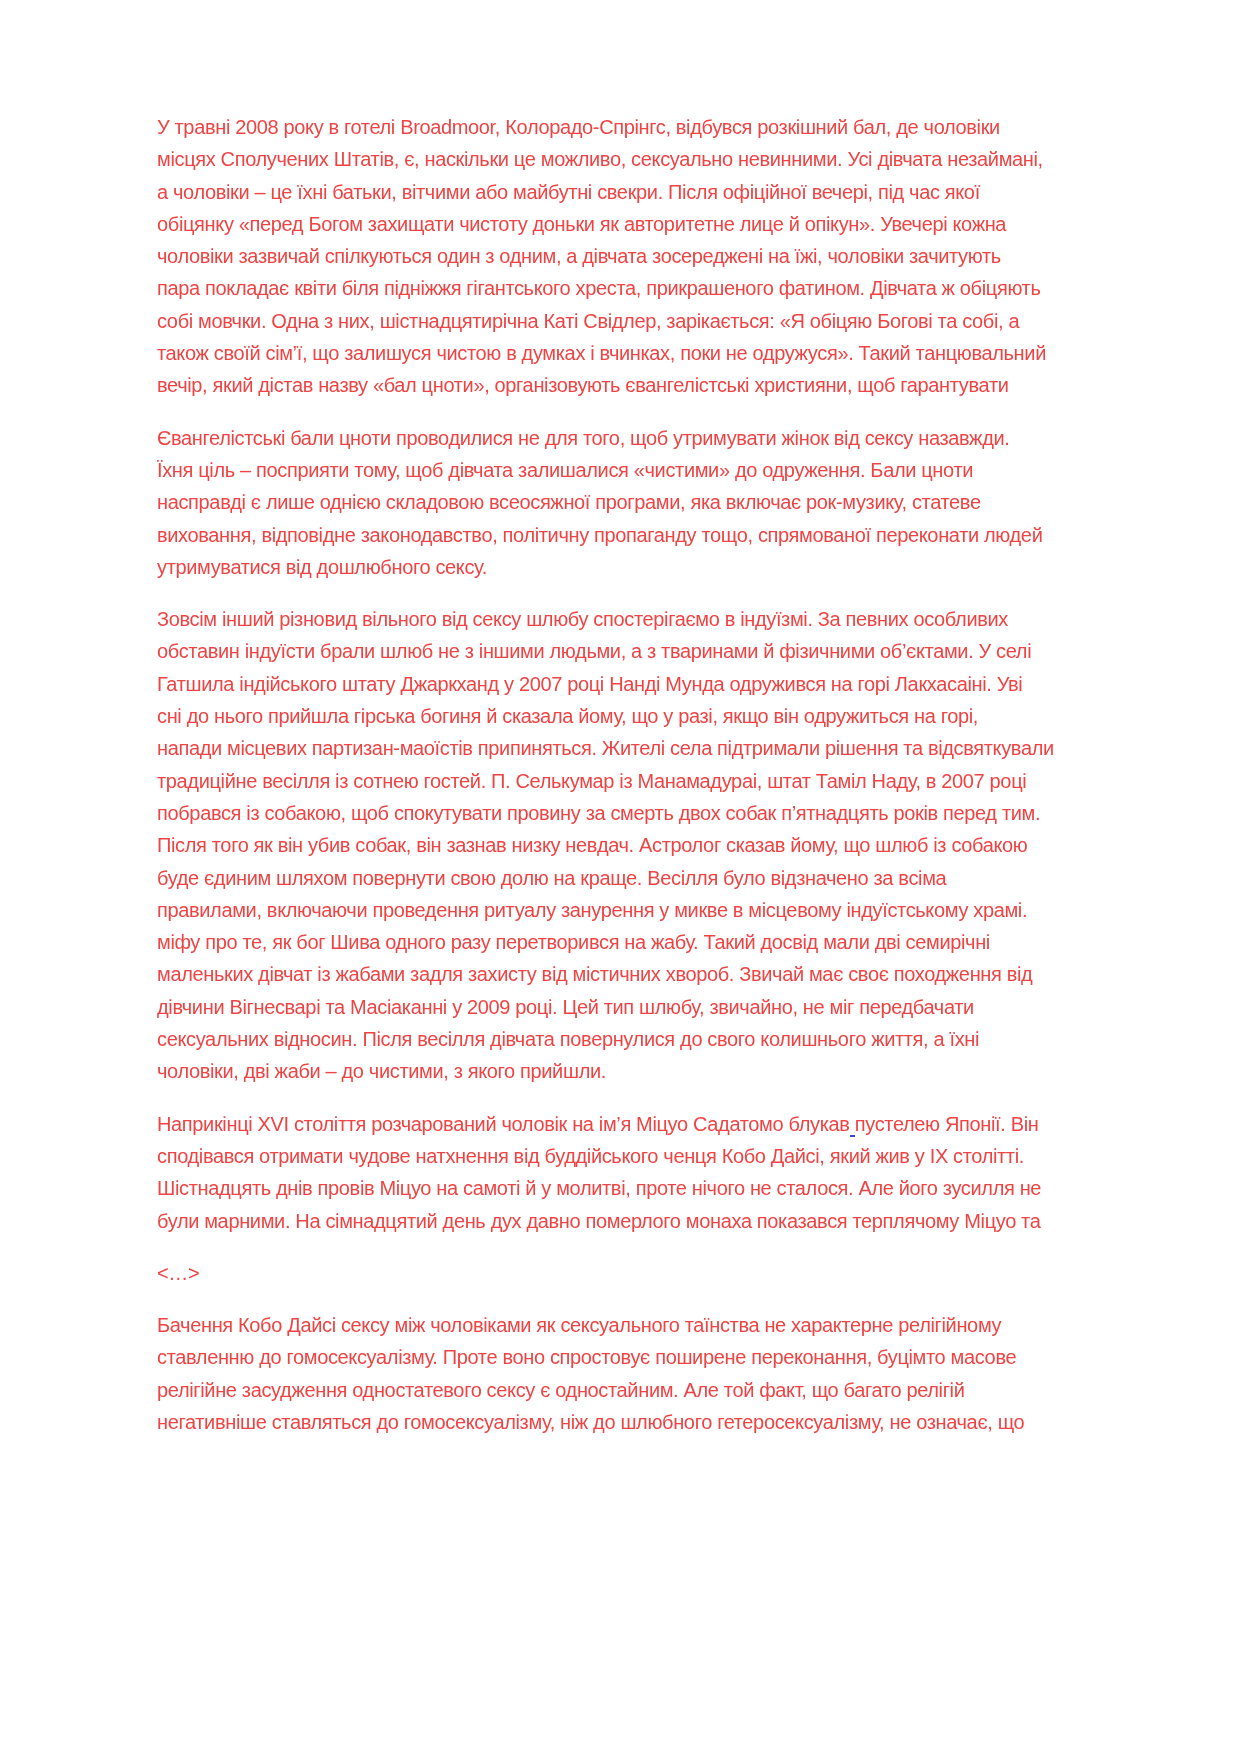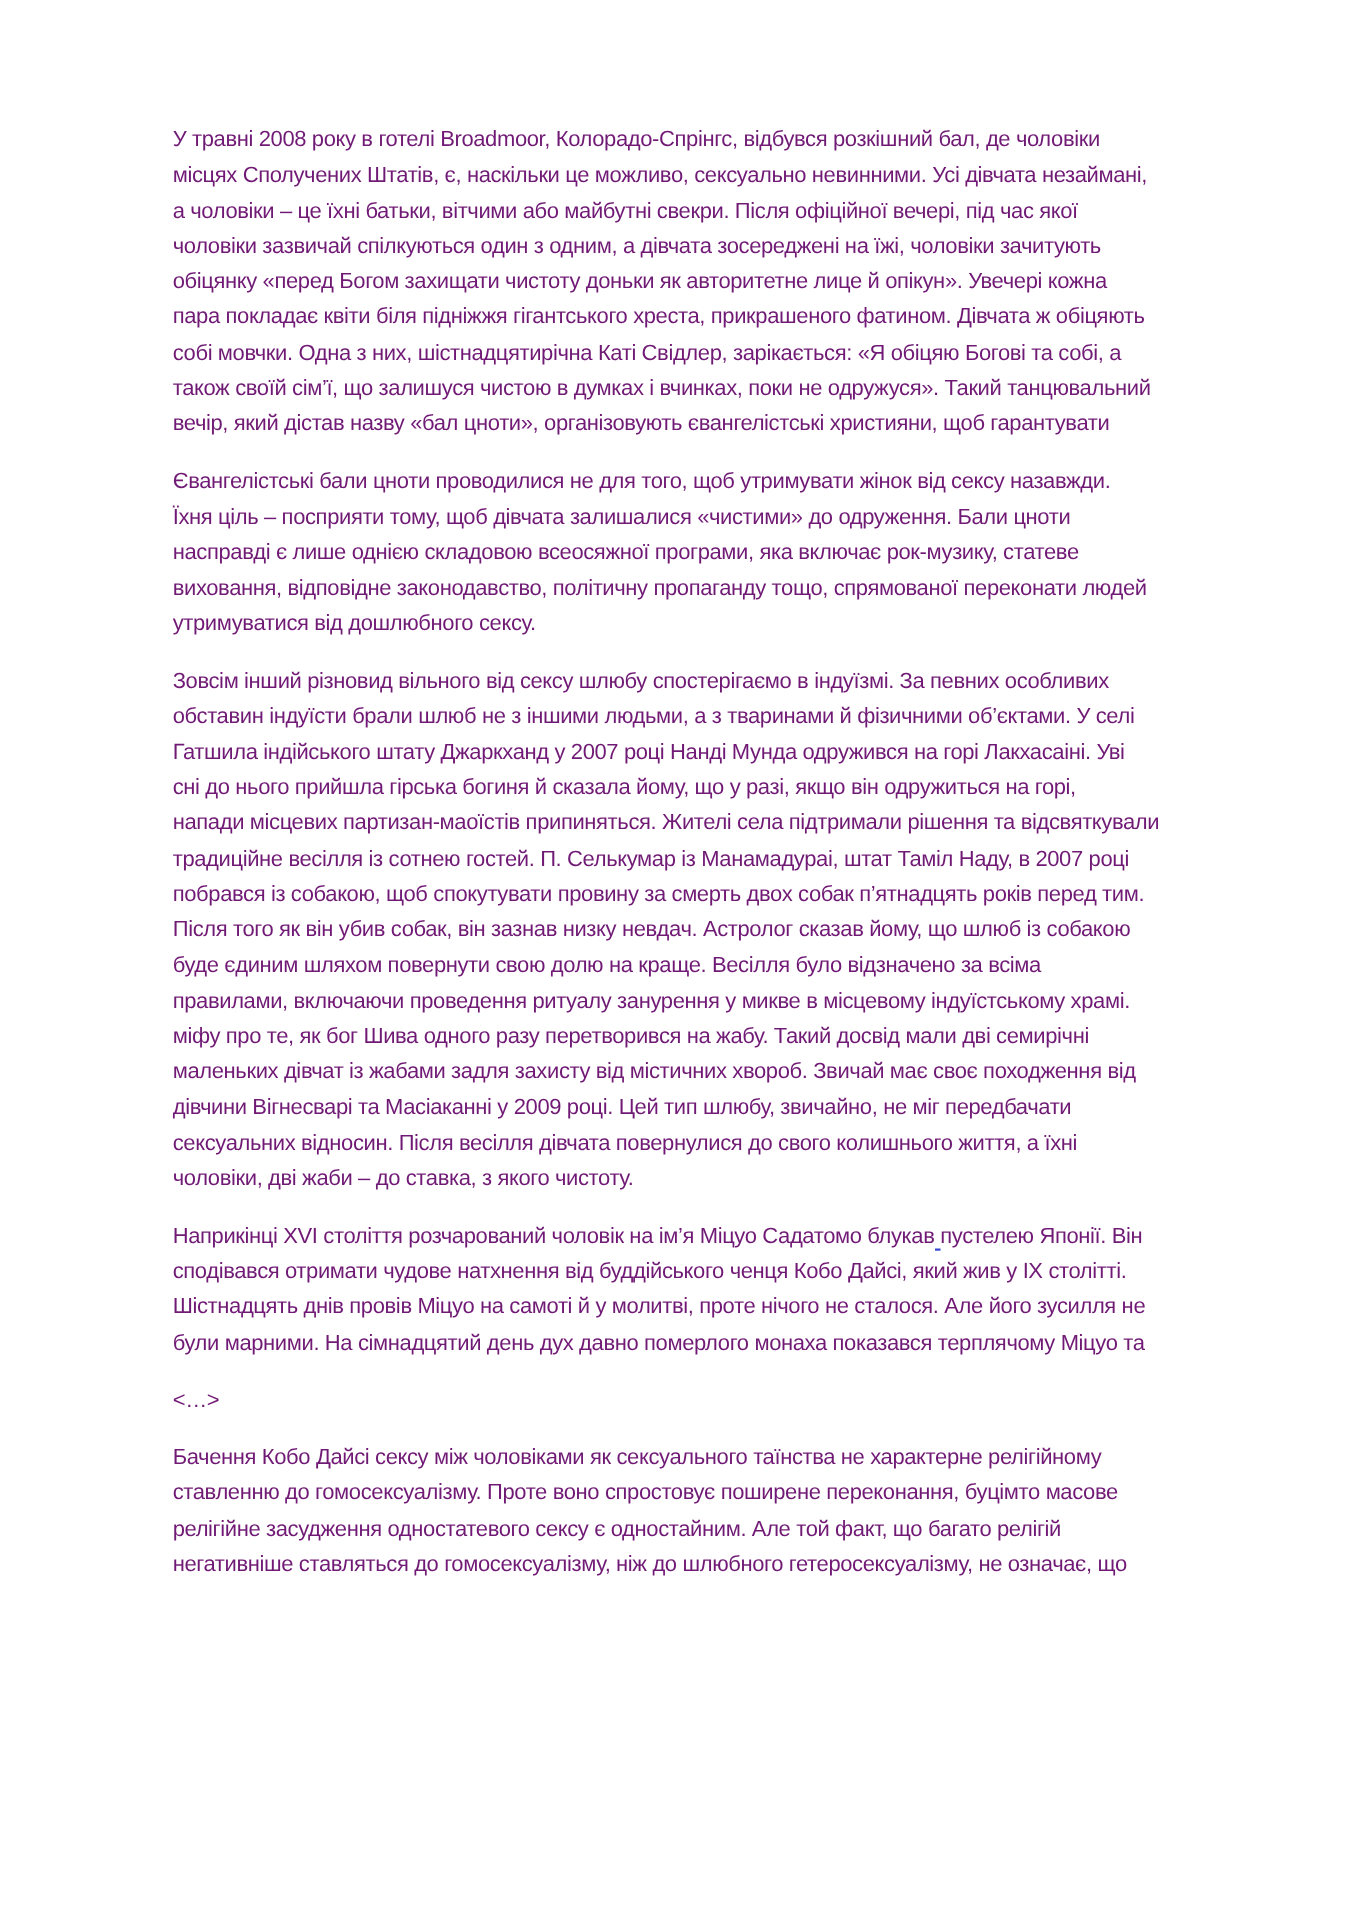--- a/index.html
+++ b/index.html
@@ -12,21 +12,21 @@
     width: 1241px;
     height: 1755px;
     overflow: hidden;
     font-family: "Liberation Sans", sans-serif;
   }
   .page-text {
     position: absolute;
     left: 157px;
     top: 111px;
     width: 1020px;
-    color: #701a75;
+    color: #ef4444;
     font-size: 20px;
     letter-spacing: -0.35px;
   }
   p.para {
     margin: 0 0 20px 0;
     padding: 0;
   }
   .line {
     display: block;
     line-height: 32.3px;
@@ -38,22 +38,22 @@
   }
 </style>
 </head>
 <body>
 
 <div class="page-text">
     <p class="para">
       <span class="line">У травні 2008 року в готелі Broadmoor, Колорадо-Спрінгс, відбувся розкішний бал, де чоловіки</span>
       <span class="line">місцях Сполучених Штатів, є, наскільки це можливо, сексуально невинними. Усі дівчата незаймані,</span>
       <span class="line">а чоловіки – це їхні батьки, вітчими або майбутні свекри. Після офіційної вечері, під час якої</span>
+      <span class="line">обіцянку «перед Богом захищати чистоту доньки як авторитетне лице й опікун». Увечері кожна</span>
       <span class="line">чоловіки зазвичай спілкуються один з одним, а дівчата зосереджені на їжі, чоловіки зачитують</span>
-      <span class="line">обіцянку «перед Богом захищати чистоту доньки як авторитетне лице й опікун». Увечері кожна</span>
       <span class="line">пара покладає квіти біля підніжжя гігантського хреста, прикрашеного фатином. Дівчата ж обіцяють</span>
       <span class="line">собі мовчки. Одна з них, шістнадцятирічна Каті Свідлер, зарікається: «Я обіцяю Богові та собі, а</span>
       <span class="line">також своїй сім’ї, що залишуся чистою в думках і вчинках, поки не одружуся». Такий танцювальний</span>
       <span class="line">вечір, який дістав назву «бал цноти», організовують євангелістські християни, щоб гарантувати</span>
     </p>
     <p class="para">
       <span class="line">Євангелістські бали цноти проводилися не для того, щоб утримувати жінок від сексу назавжди.</span>
       <span class="line">Їхня ціль – посприяти тому, щоб дівчата залишалися «чистими» до одруження. Бали цноти</span>
       <span class="line">насправді є лише однією складовою всеосяжної програми, яка включає рок-музику, статеве</span>
       <span class="line">виховання, відповідне законодавство, політичну пропаганду тощо, спрямованої переконати людей</span>
@@ -67,21 +67,21 @@
       <span class="line">напади місцевих партизан-маоїстів припиняться. Жителі села підтримали рішення та відсвяткували</span>
       <span class="line">традиційне весілля із сотнею гостей. П. Селькумар із Манамадураі, штат Таміл Наду, в 2007 році</span>
       <span class="line">побрався із собакою, щоб спокутувати провину за смерть двох собак п’ятнадцять років перед тим.</span>
       <span class="line">Після того як він убив собак, він зазнав низку невдач. Астролог сказав йому, що шлюб із собакою</span>
       <span class="line">буде єдиним шляхом повернути свою долю на краще. Весілля було відзначено за всіма</span>
       <span class="line">правилами, включаючи проведення ритуалу занурення у микве в місцевому індуїстському храмі.</span>
       <span class="line">міфу про те, як бог Шива одного разу перетворився на жабу. Такий досвід мали дві семирічні</span>
       <span class="line">маленьких дівчат із жабами задля захисту від містичних хвороб. Звичай має своє походження від</span>
       <span class="line">дівчини Вігнесварі та Масіаканні у 2009 році. Цей тип шлюбу, звичайно, не міг передбачати</span>
       <span class="line">сексуальних відносин. Після весілля дівчата повернулися до свого колишнього життя, а їхні</span>
-      <span class="line">чоловіки, дві жаби – до ставка, з якого чистоту.</span>
+      <span class="line">чоловіки, дві жаби – до чистими, з якого прийшли.</span>
     </p>
     <p class="para">
       <span class="line">Наприкінці XVI століття розчарований чоловік на ім’я Міцуо Садатомо блукав<span class="grammar-space" style="border-bottom-color: rgb(51, 71, 209);"> </span>пустелею Японії. Він</span>
       <span class="line">сподівався отримати чудове натхнення від буддійського ченця Кобо Дайсі, який жив у IX столітті.</span>
       <span class="line">Шістнадцять днів провів Міцуо на самоті й у молитві, проте нічого не сталося. Але його зусилля не</span>
       <span class="line">були марними. На сімнадцятий день дух давно померлого монаха показався терплячому Міцуо та</span>
     </p>
     <p class="para">
       <span class="line">&lt;…&gt;</span>
     </p>

